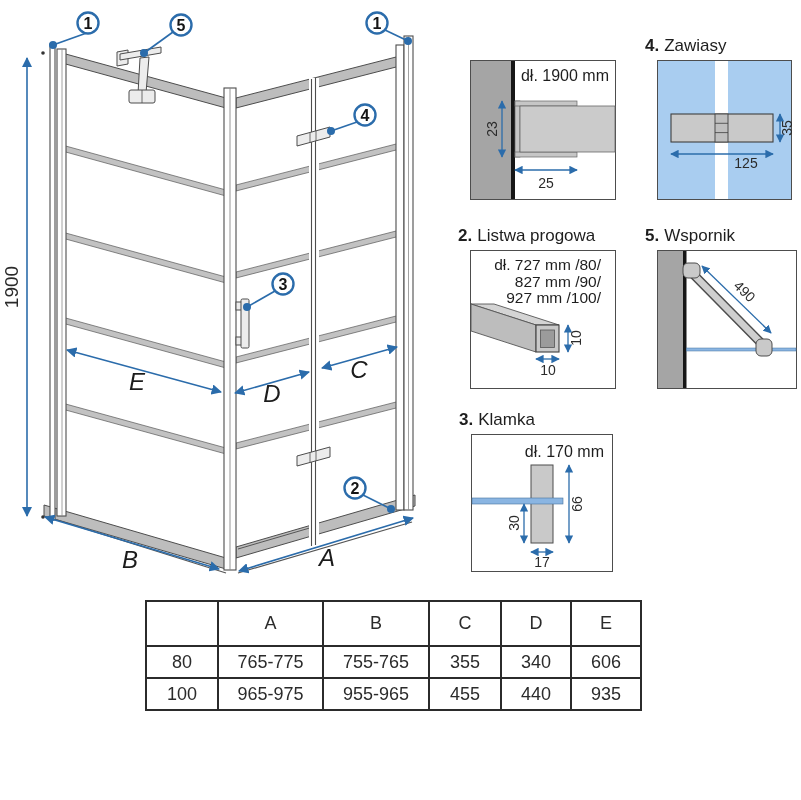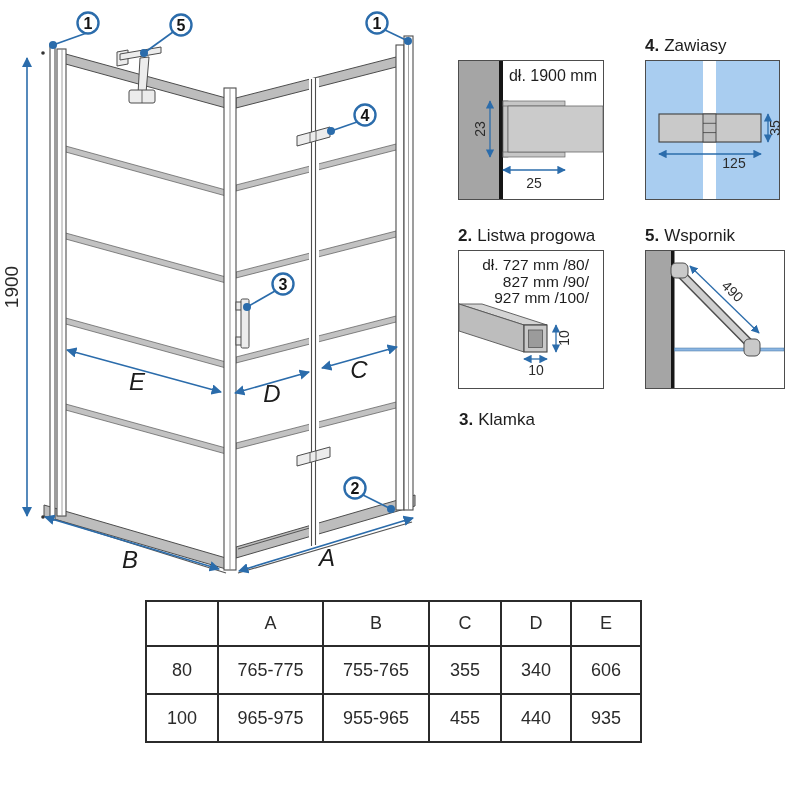--- a/index.html
+++ b/index.html
@@ -22,28 +22,28 @@
   .ccirc { fill:#fff; stroke:var(--accent); stroke-width:2.4; }
   .cdot { fill:var(--accent); }
   .frame { fill:#fff; stroke:#4d4d4d; stroke-width:1.1; }
   .band { fill:#c2c2c2; stroke:#575757; stroke-width:0.7; }
   .rail { fill:#bdbdbd; stroke:#4d4d4d; stroke-width:1; }
   .hw { fill:#ececec; stroke:#4d4d4d; stroke-width:1; }
 
   
   .ptitle { position:absolute; font-size:17px; color:#1e1e1e; white-space:nowrap; }
   .pnum { font-weight:bold; margin-right:5px; }
-  .pbox { position:absolute; border:1px solid #4d4d4d; background:#fff; }
+  .pbox { position:absolute; border:1px solid #4d4d4d; background:#fff;margin-left:12px; }
   .pbox svg { left:0; top:0; }
 
   
   .sizes { position:absolute; left:145px; top:600px; border-collapse:collapse; table-layout:fixed; }
   .sizes th, .sizes td { border:2px solid #2b2b2b; font-size:18px; font-weight:normal;
       color:#2b2b2b; text-align:center; padding:0; background:#fff; }
-  .sizes tr.hdr { height:45px; } .sizes tr.data { height:48px; }
+  .sizes tr.hdr { height:45px; } .sizes tr.data { height:32px; }
 </style>
 </head>
 <body>
 
 <div class="page">
 
   <svg class="main-svg" width="445" height="600" viewBox="0 0 445 600">
     <defs>
       <marker id="arM" viewBox="0 0 10 10" refX="9" refY="5" markerWidth="6.5" markerHeight="6.5" orient="auto-start-reverse">
           <path d="M0,0 L10,5 L0,10 z" fill="#2b6cab"></path>
@@ -266,20 +266,38 @@
       <line x1="33" y1="21" x2="106" y2="95" stroke="#cfcfcf" stroke-width="6.5" stroke-linecap="round"></line>
       <rect x="25" y="12" width="17" height="15" rx="5" fill="#c9c9c9" stroke="#4d4d4d" stroke-width="1"></rect>
       <rect x="98" y="88" width="16" height="17" rx="5" fill="#c9c9c9" stroke="#4d4d4d" stroke-width="1"></rect>
       <line class="dimp" x1="44" y1="15" x2="113" y2="82" marker-start="url(#ar5)" marker-end="url(#ar5)"></line>
       <text class="pd" x="86" y="45" transform="rotate(44 86 41)">490</text>
     </svg>
   </div>
 
   <div class="ptitle" style="left:459px;top:410px">
     <span class="pnum">3.</span><span>Klamka</span>
+  </div>
+  <div class="pbox" style="left:459px;top:434px;width:140px;height:136px">
+    <svg width="140" height="136" viewBox="0 0 140 136">
+      <defs>
+          <marker id="ar3" viewBox="0 0 10 10" refX="9" refY="5" markerWidth="6.5" markerHeight="6.5" orient="auto-start-reverse">
+            <path d="M0,0 L10,5 L0,10 z" fill="#2b6cab"></path>
+          </marker>
+        </defs>
+      <text class="plen" x="132" y="22" text-anchor="end">dł. 170 mm</text>
+      <rect x="59" y="30" width="22" height="78" fill="#c9c9c9" stroke="#4d4d4d" stroke-width="1"></rect>
+      <rect x="0" y="63" width="91" height="6" fill="#8ab5e2" stroke="#46739e" stroke-width="0.6"></rect>
+      <line class="dimp" x1="97" y1="30" x2="97" y2="108" marker-start="url(#ar3)" marker-end="url(#ar3)"></line>
+      <text class="pd" x="106" y="73" transform="rotate(-90 106 69)">66</text>
+      <line class="dimp" x1="52" y1="69" x2="52" y2="108" marker-start="url(#ar3)" marker-end="url(#ar3)"></line>
+      <text class="pd" x="43" y="92" transform="rotate(-90 43 88)">30</text>
+      <line class="dimp" x1="59" y1="117" x2="81" y2="117" marker-start="url(#ar3)" marker-end="url(#ar3)"></line>
+      <text class="pd" x="70" y="132">17</text>
+    </svg>
   </div>
 
   <table class="sizes">
     <colgroup>
       <col style="width:72px">
         <col style="width:105px">
         <col style="width:106px">
       <col style="width:72px">
         <col style="width:70px">
         <col style="width:70px">

